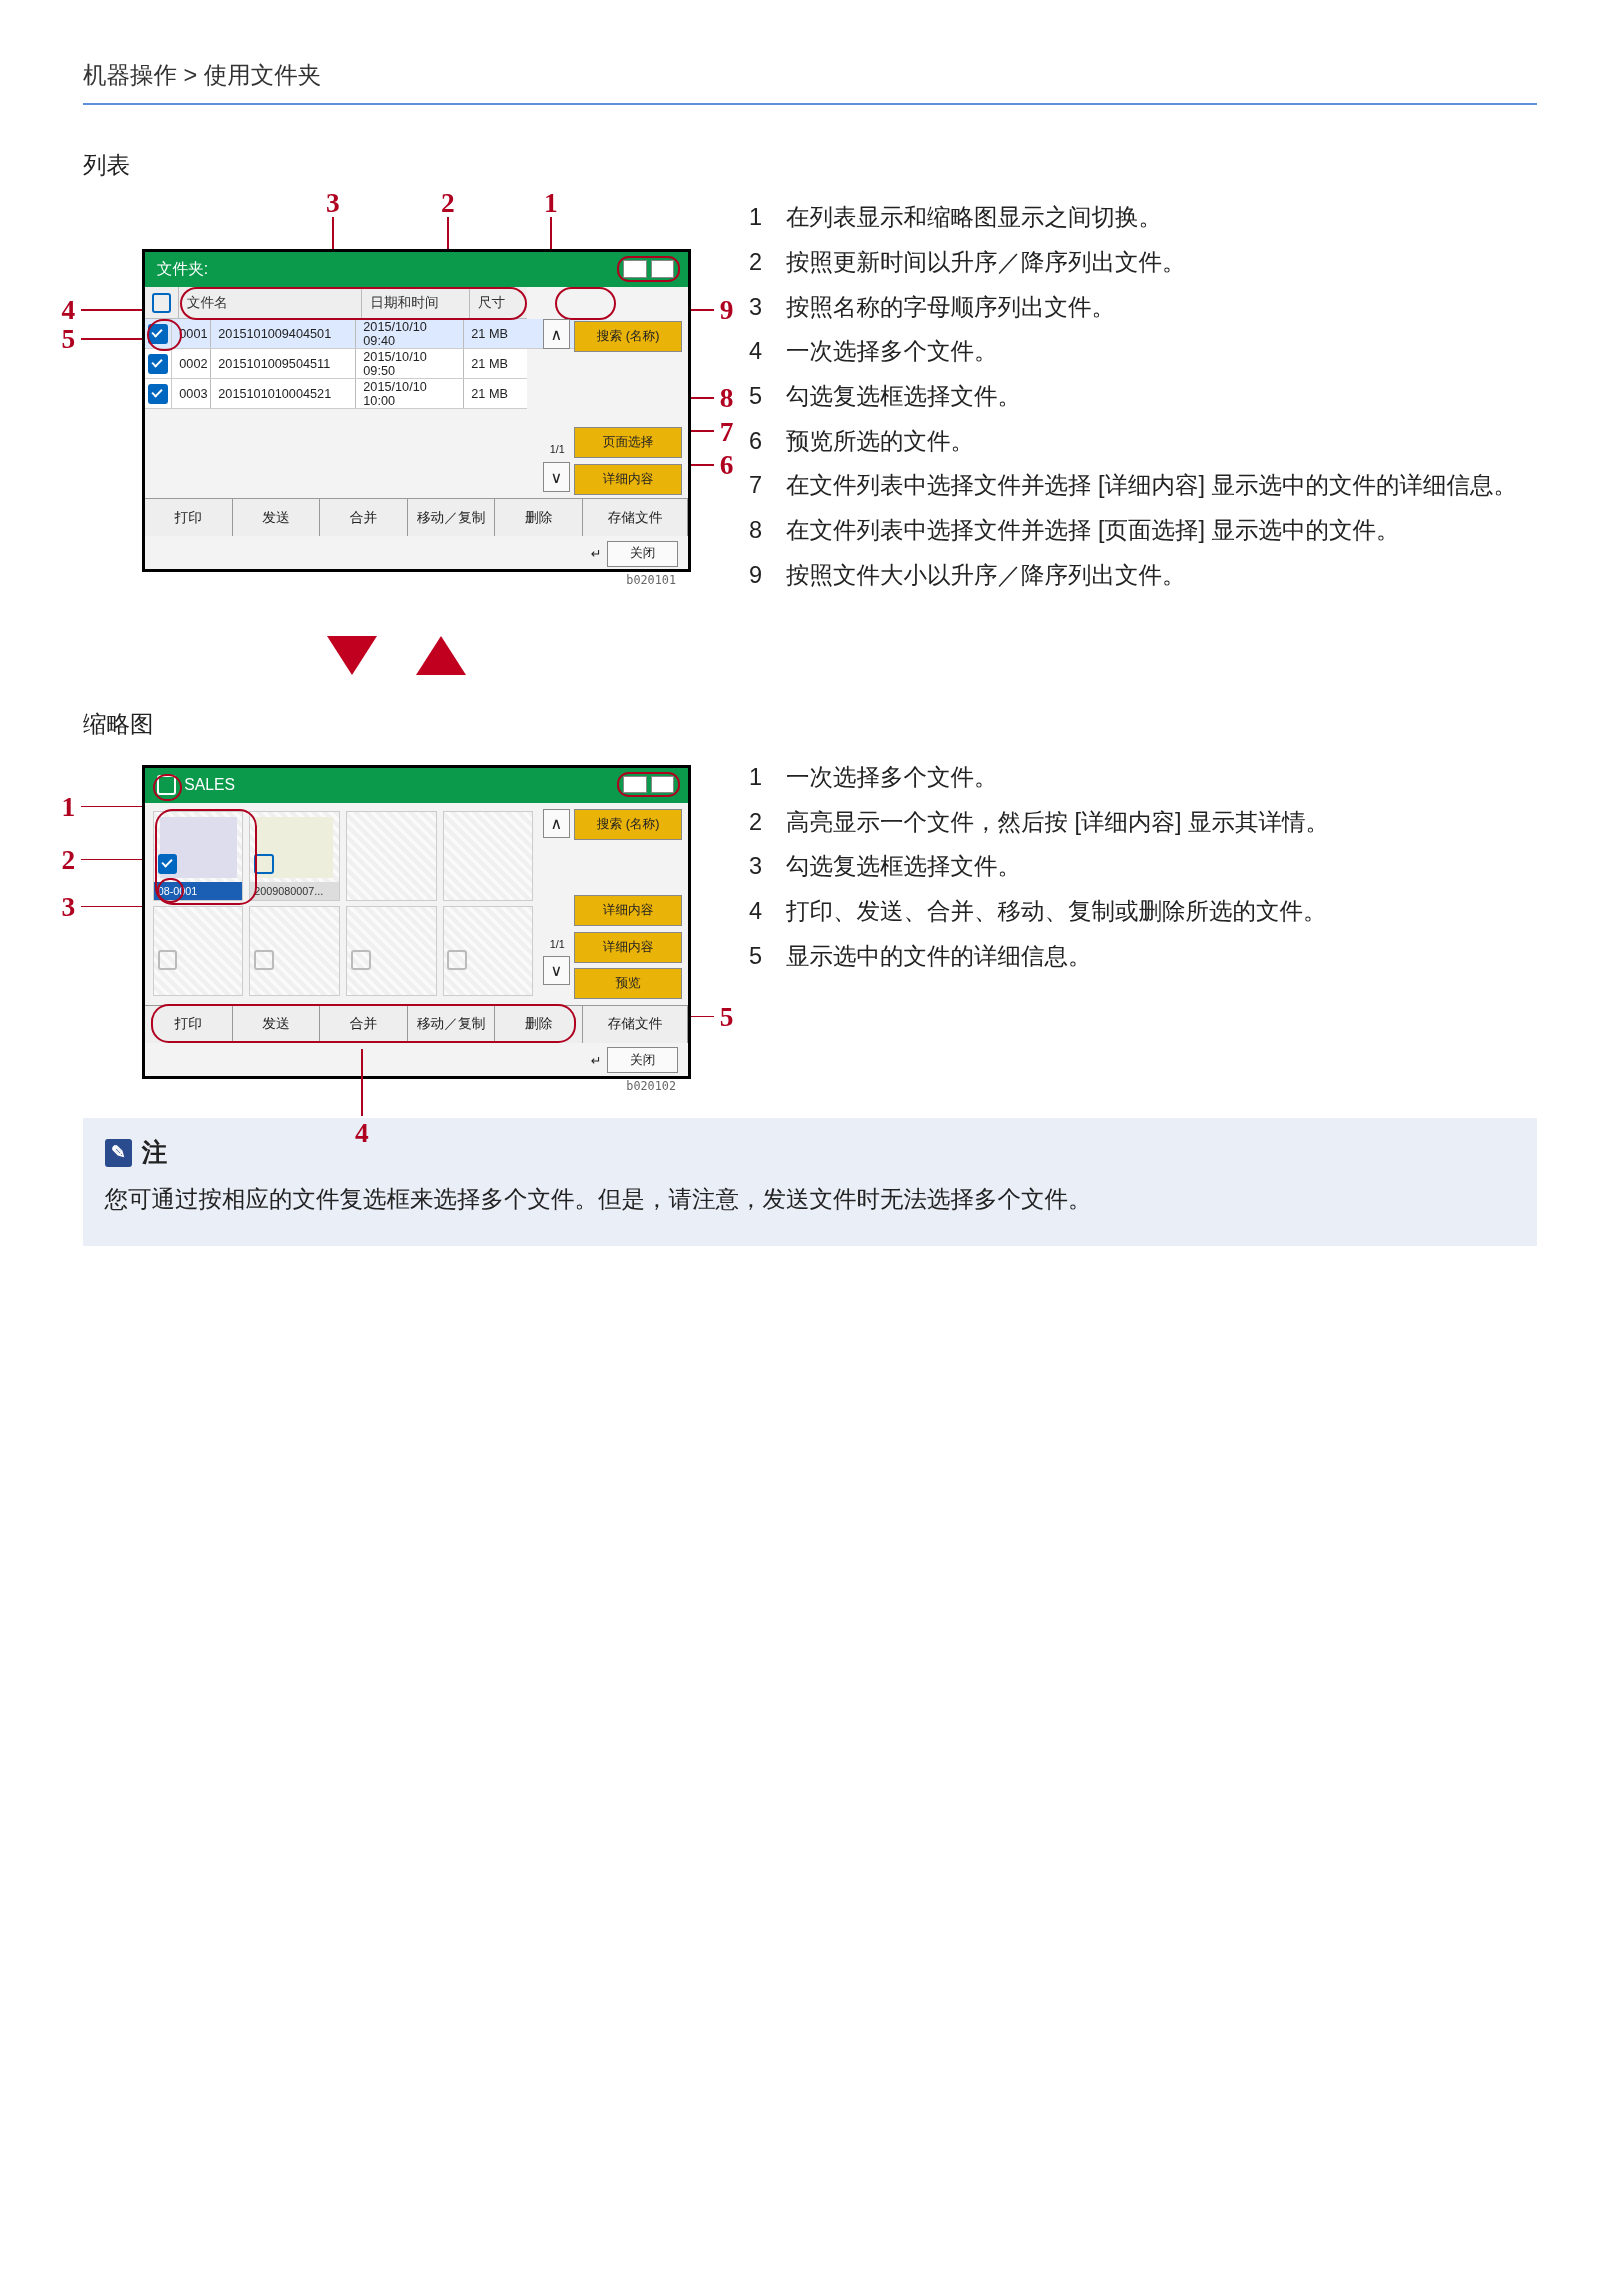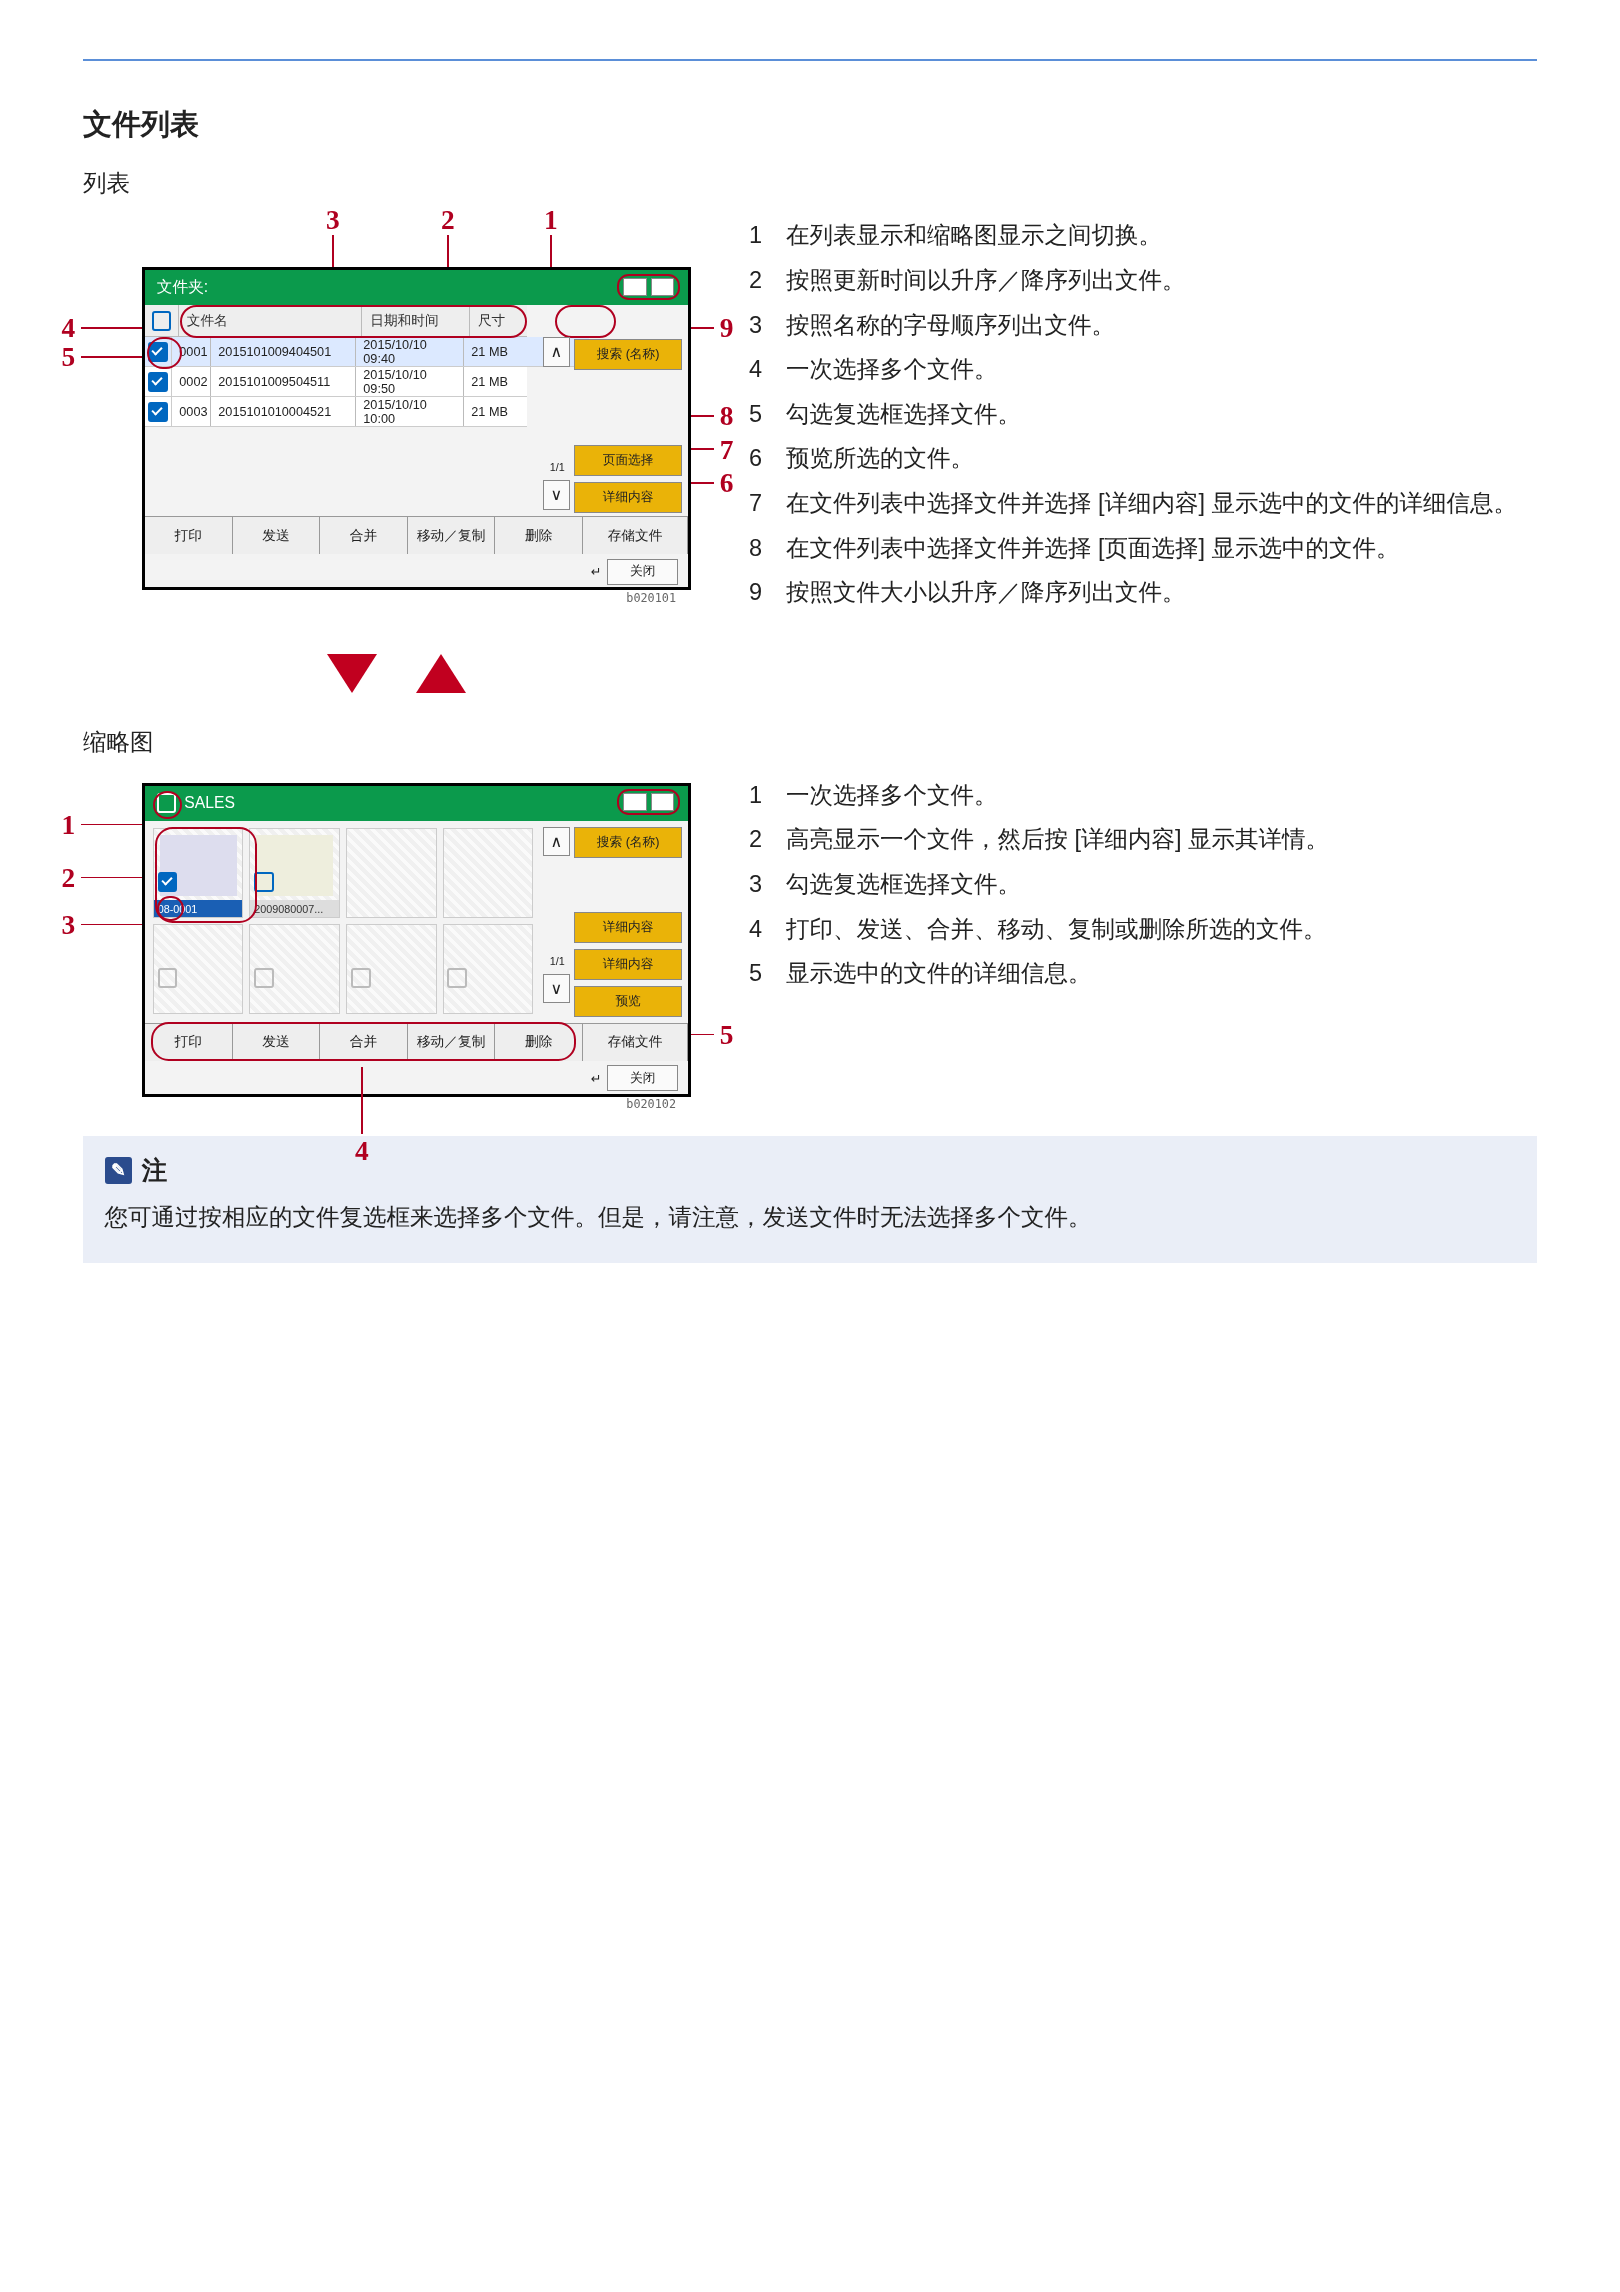--- a/index.html
+++ b/index.html
@@ -69,23 +69,23 @@
   .note .ntext{font-size:23.5px;line-height:1.7;}
 
   .pagenum{position:absolute;left:0;right:0;bottom:59px;text-align:center;font-size:23.5px;}
   .imgid{position:absolute;right:12px;bottom:-17.6px;font-size:11.8px;color:#666;font-family:monospace;}
 </style>
 </head>
 <body>
 
 <div class="page">
 
+  <div class="breadcrumb">机器操作 &gt; 使用文件夹</div>
   <hr class="hr">
 
-  <h2 class="h2">文件列表</h2>
 
   <div class="sub">列表</div>
 
   <div class="block">
     <div class="left">
 
       <div class="call" style="left:243px;top:-7.8px">3</div>
       <div class="line v" style="left:249px;top:21.6px;height:69px"></div>
       <div class="call" style="left:358px;top:-7.8px">2</div>
       <div class="line v" style="left:364px;top:21.6px;height:69px"></div>

